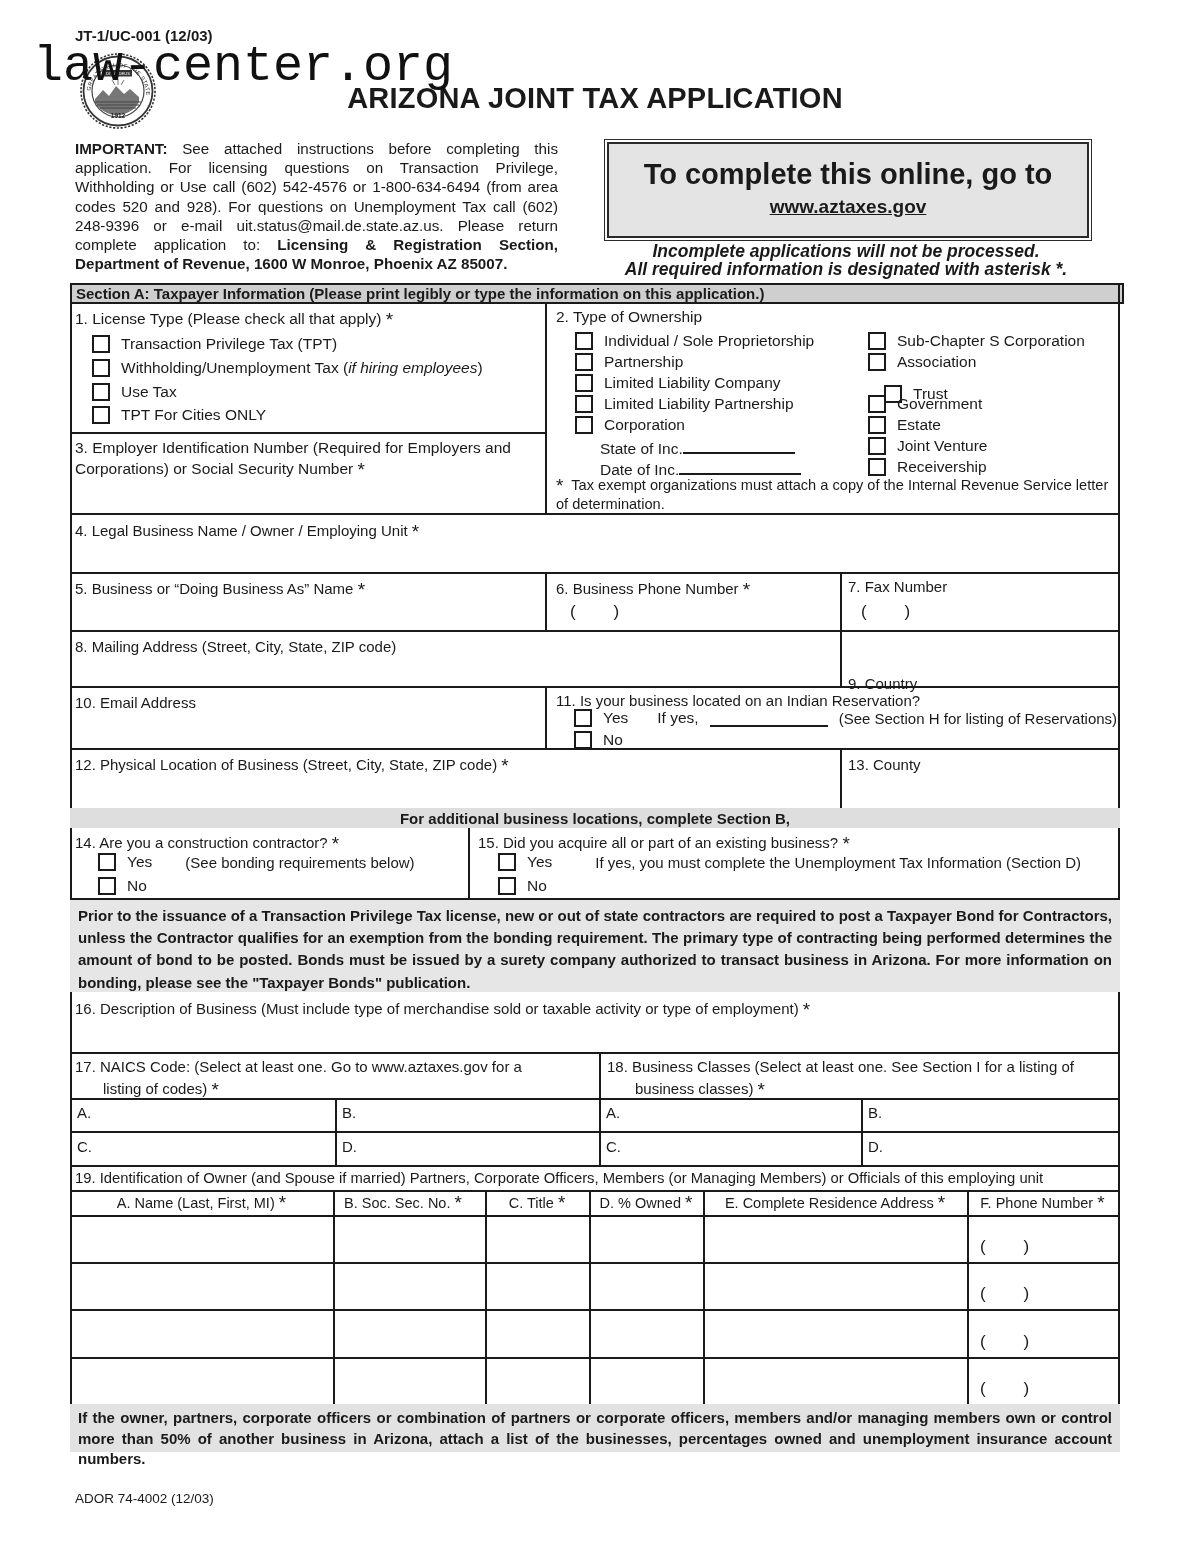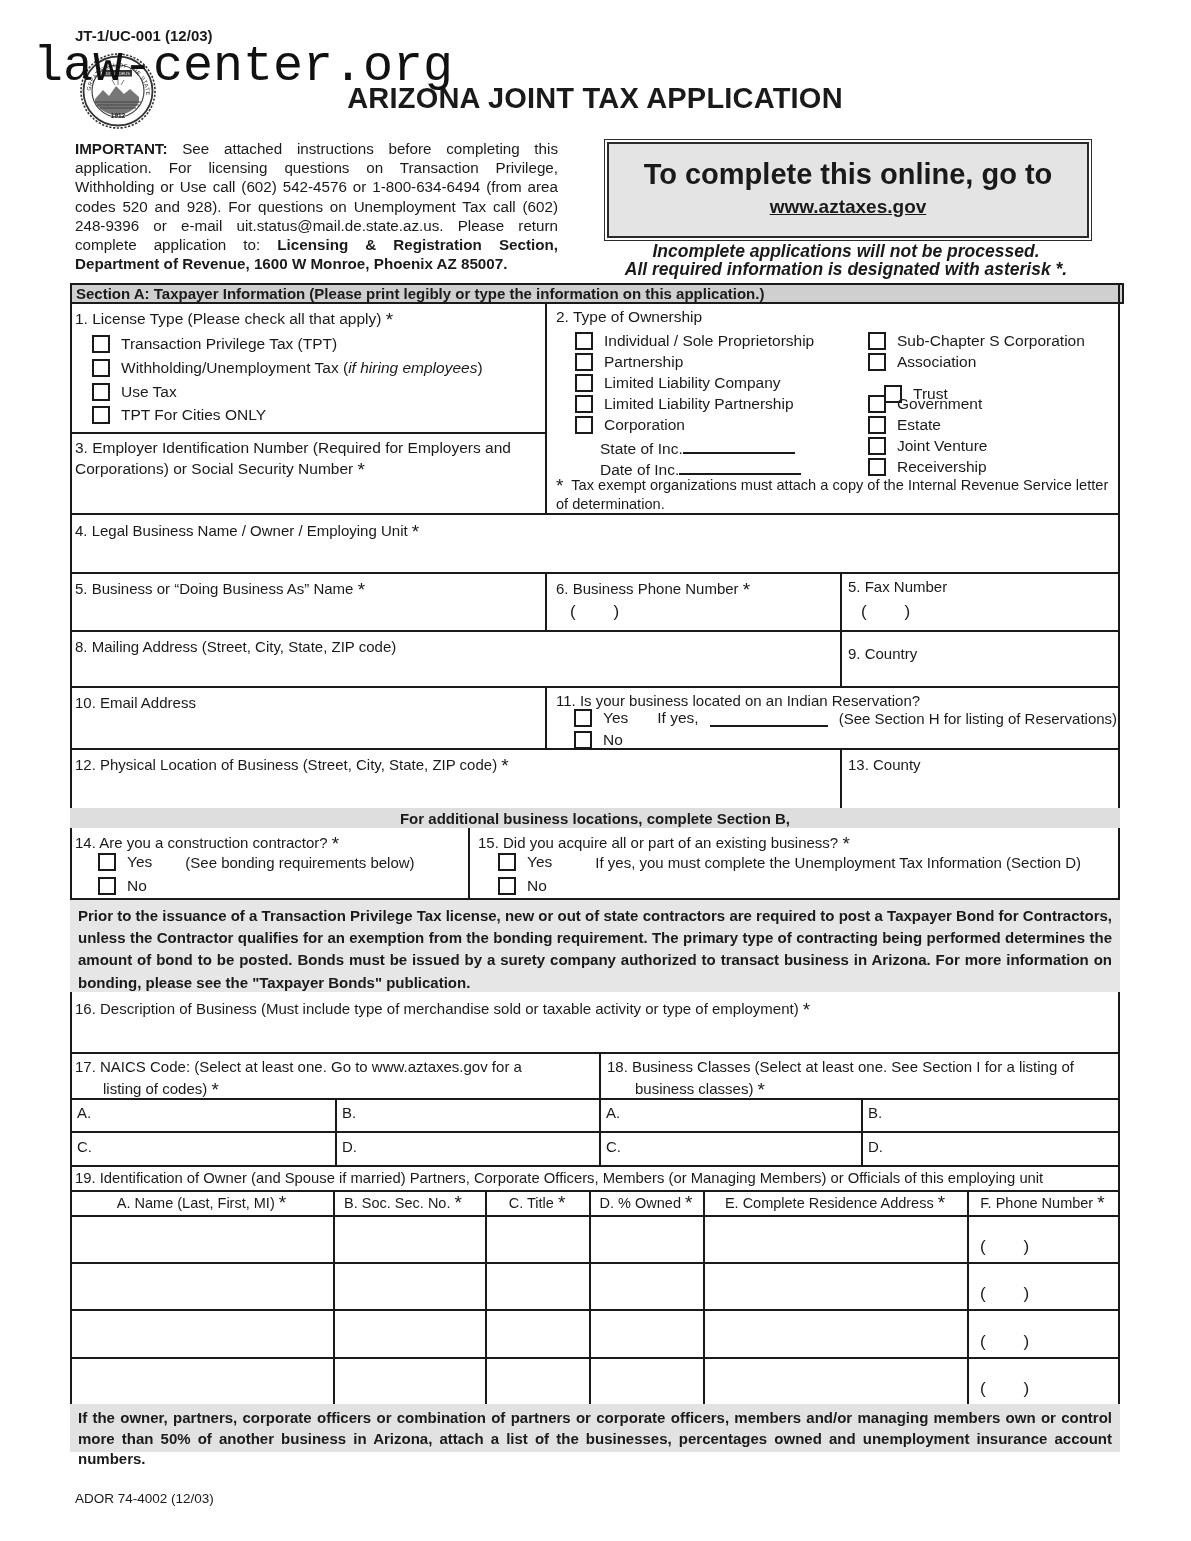--- a/index.html
+++ b/index.html
@@ -205,26 +205,26 @@
 
   <div class="lbl" style="left:75px;top:521px;"><span>4.  Legal Business Name / Owner / Employing Unit</span> <span class="req">*</span></div>
   <div class="cellinput" style="left:75px;top:540px;width:1040px;height:28px;"></div>
 
   <div class="lbl" style="left:75px;top:579px;"><span>5.  Business or “Doing Business As” Name</span> <span class="req">*</span></div>
   <div class="cellinput" style="left:75px;top:600px;width:465px;height:26px;"></div>
 
   <div class="lbl" style="left:556px;top:579px;"><span>6.  Business Phone Number</span> <span class="req">*</span></div>
   <div class="parens" style="left:570px;top:602px;">(        )</div>
 
-  <div class="lbl" style="left:848px;top:577px;">5.  Fax Number</div>
+  <div class="lbl" style="left:848px;top:577px;">7.  Fax Number</div>
   <div class="parens" style="left:861px;top:602px;">(        )</div>
 
   <div class="lbl" style="left:75px;top:637px;">8.  Mailing Address (Street, City, State, ZIP code)</div>
   <div class="cellinput" style="left:75px;top:656px;width:760px;height:26px;"></div>
-  <div class="lbl" style="left:848px;top:644px;">9.  Country</div>
+  <div class="lbl" style="left:848px;top:674px;">9.  Country</div>
   <div class="cellinput" style="left:848px;top:656px;width:265px;height:26px;"></div>
 
   <div class="lbl" style="left:75px;top:693px;">10. Email Address</div>
   <div class="cellinput" style="left:75px;top:712px;width:465px;height:30px;"></div>
 
   <div class="lbl" style="left:556px;top:691px;text-align:right;">11.  Is your business located on an Indian Reservation?</div>
   <div class="opt" style="left:574px;top:709px;">
     <span class="cb"></span>
     <span>Yes</span>
     <span style="margin-left:18px;">If yes,</span>

